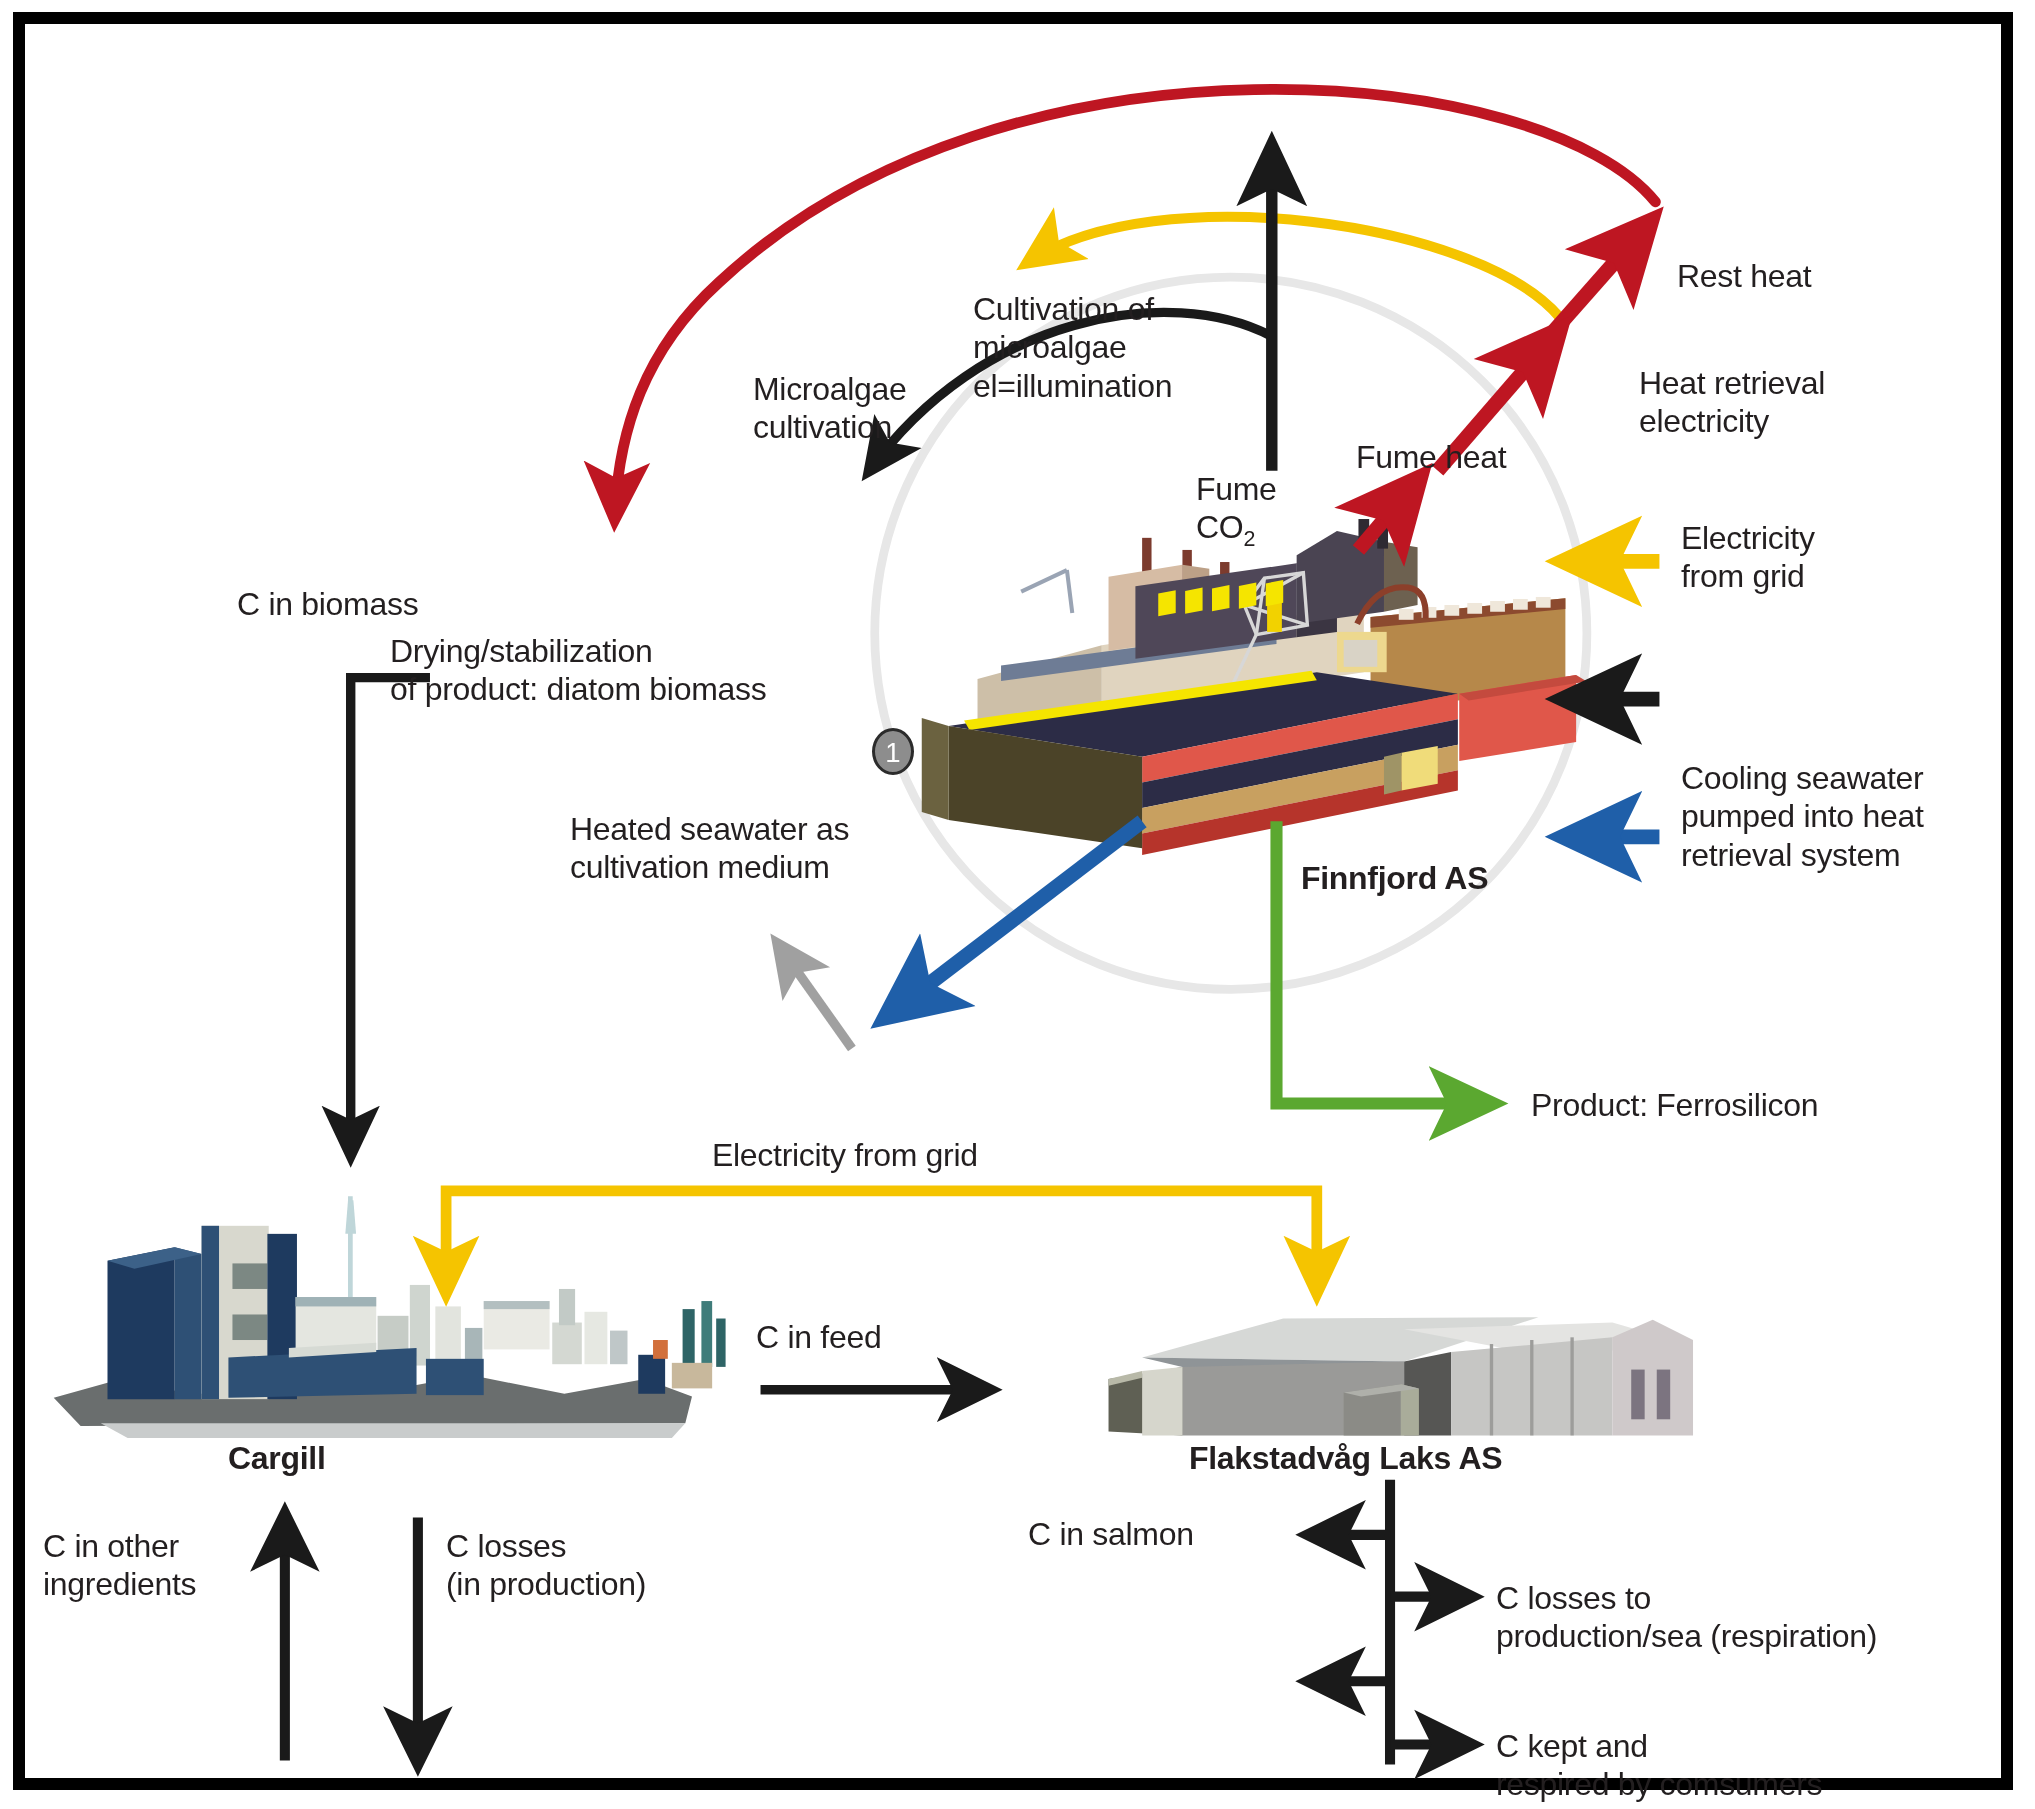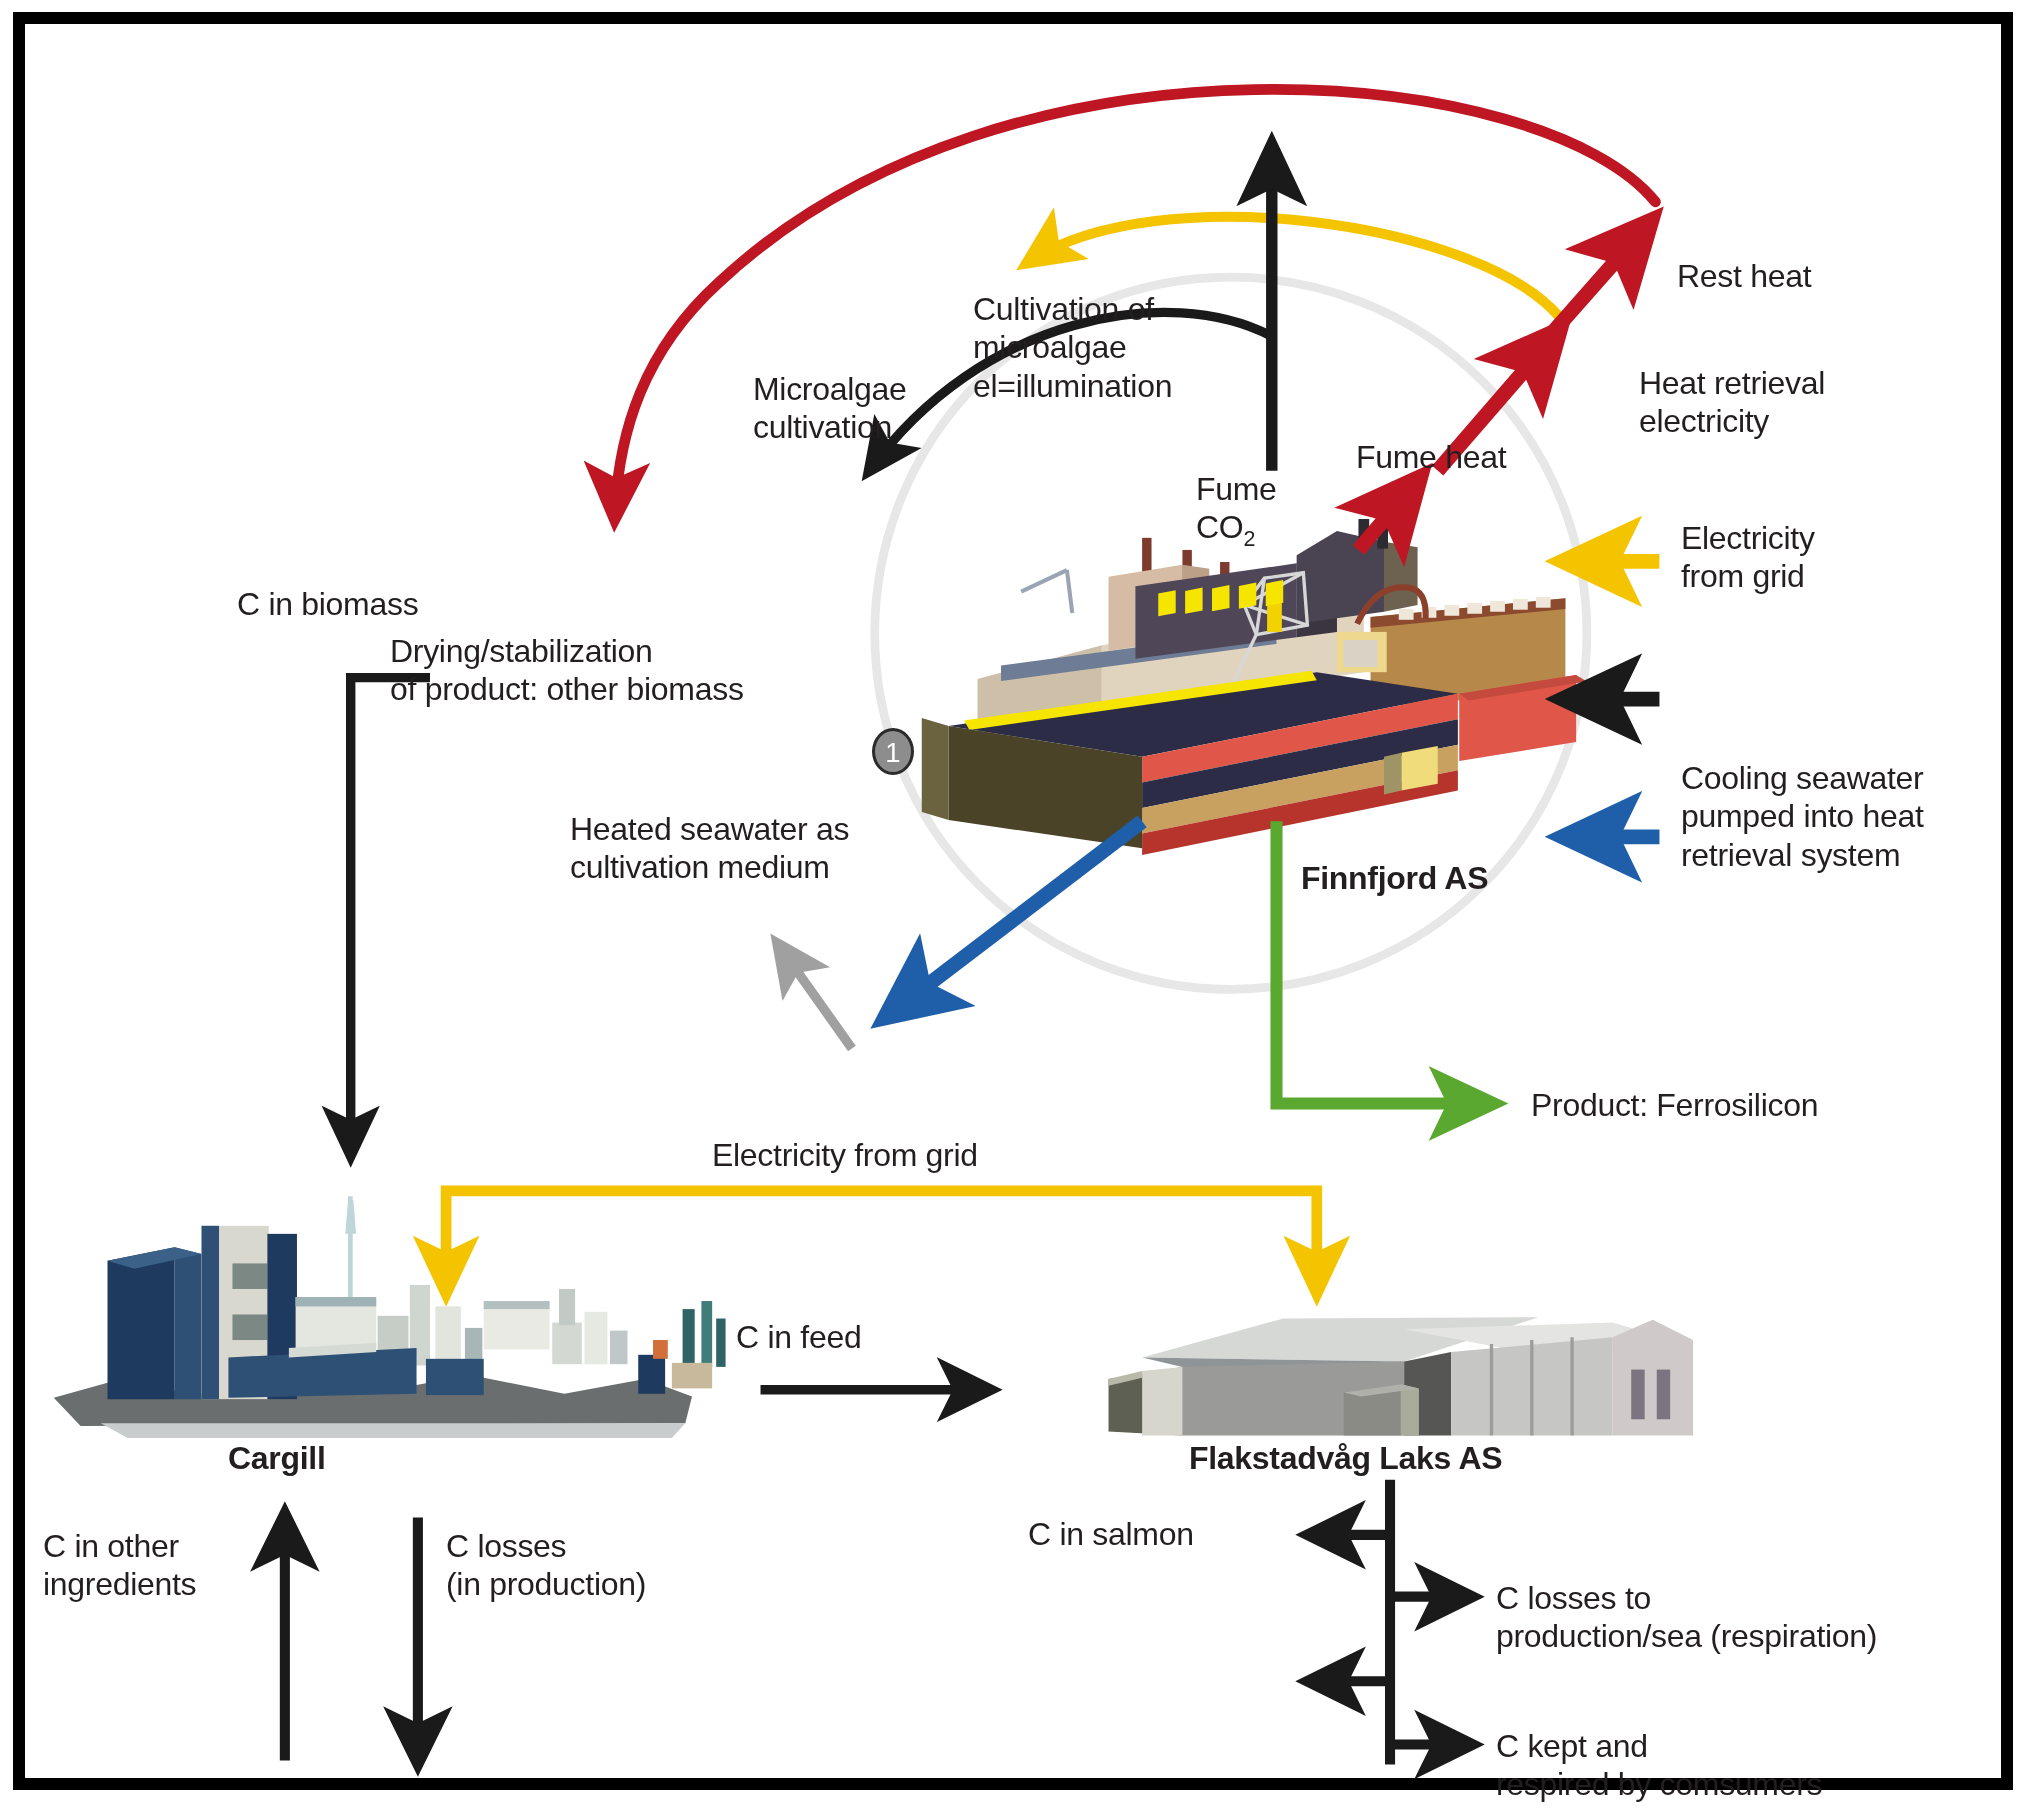--- a/index.html
+++ b/index.html
@@ -307,32 +307,32 @@
 from grid</div>
 
 
   <div class="lbl" style="left:1681px;top:759px;">Cooling seawater
 pumped into heat
 retrieval system</div>
 
   <div class="lbl" style="left:237px;top:585px;">C in biomass</div>
 
   <div class="lbl ctr" style="left:390px;top:632px;width:497px;">Drying/stabilization
-of product: other biomass</div>
+of product: diatom biomass</div>
 
   <div class="lbl ctr" style="left:570px;top:810px;width:349px;">Heated seawater as
 cultivation medium</div>
 
   <div class="lbl" style="left:1531px;top:1086px;">Product: Ferrosilicon</div>
 
   <div class="lbl bold" style="left:1301px;top:859px;">Finnfjord AS</div>
 
   <div class="lbl ctr" style="left:712px;top:1136px;width:336px;">Electricity from grid</div>
 
-  <div class="lbl ctr" style="left:736px;top:1318px;width:215px;">C in feed</div>
+  <div class="lbl ctr" style="left:756px;top:1318px;width:215px;">C in feed</div>
 
   <div class="lbl bold ctr" style="left:228px;top:1439px;width:228px;">Cargill</div>
 
   <div class="lbl bold ctr" style="left:1189px;top:1439px;width:403px;">Flakstadvåg Laks AS</div>
 
   <div class="lbl rt" style="left:43px;top:1527px;width:195px;">C in other
 ingredients</div>
 
   <div class="lbl" style="left:446px;top:1527px;">C losses
 (in production)</div>

